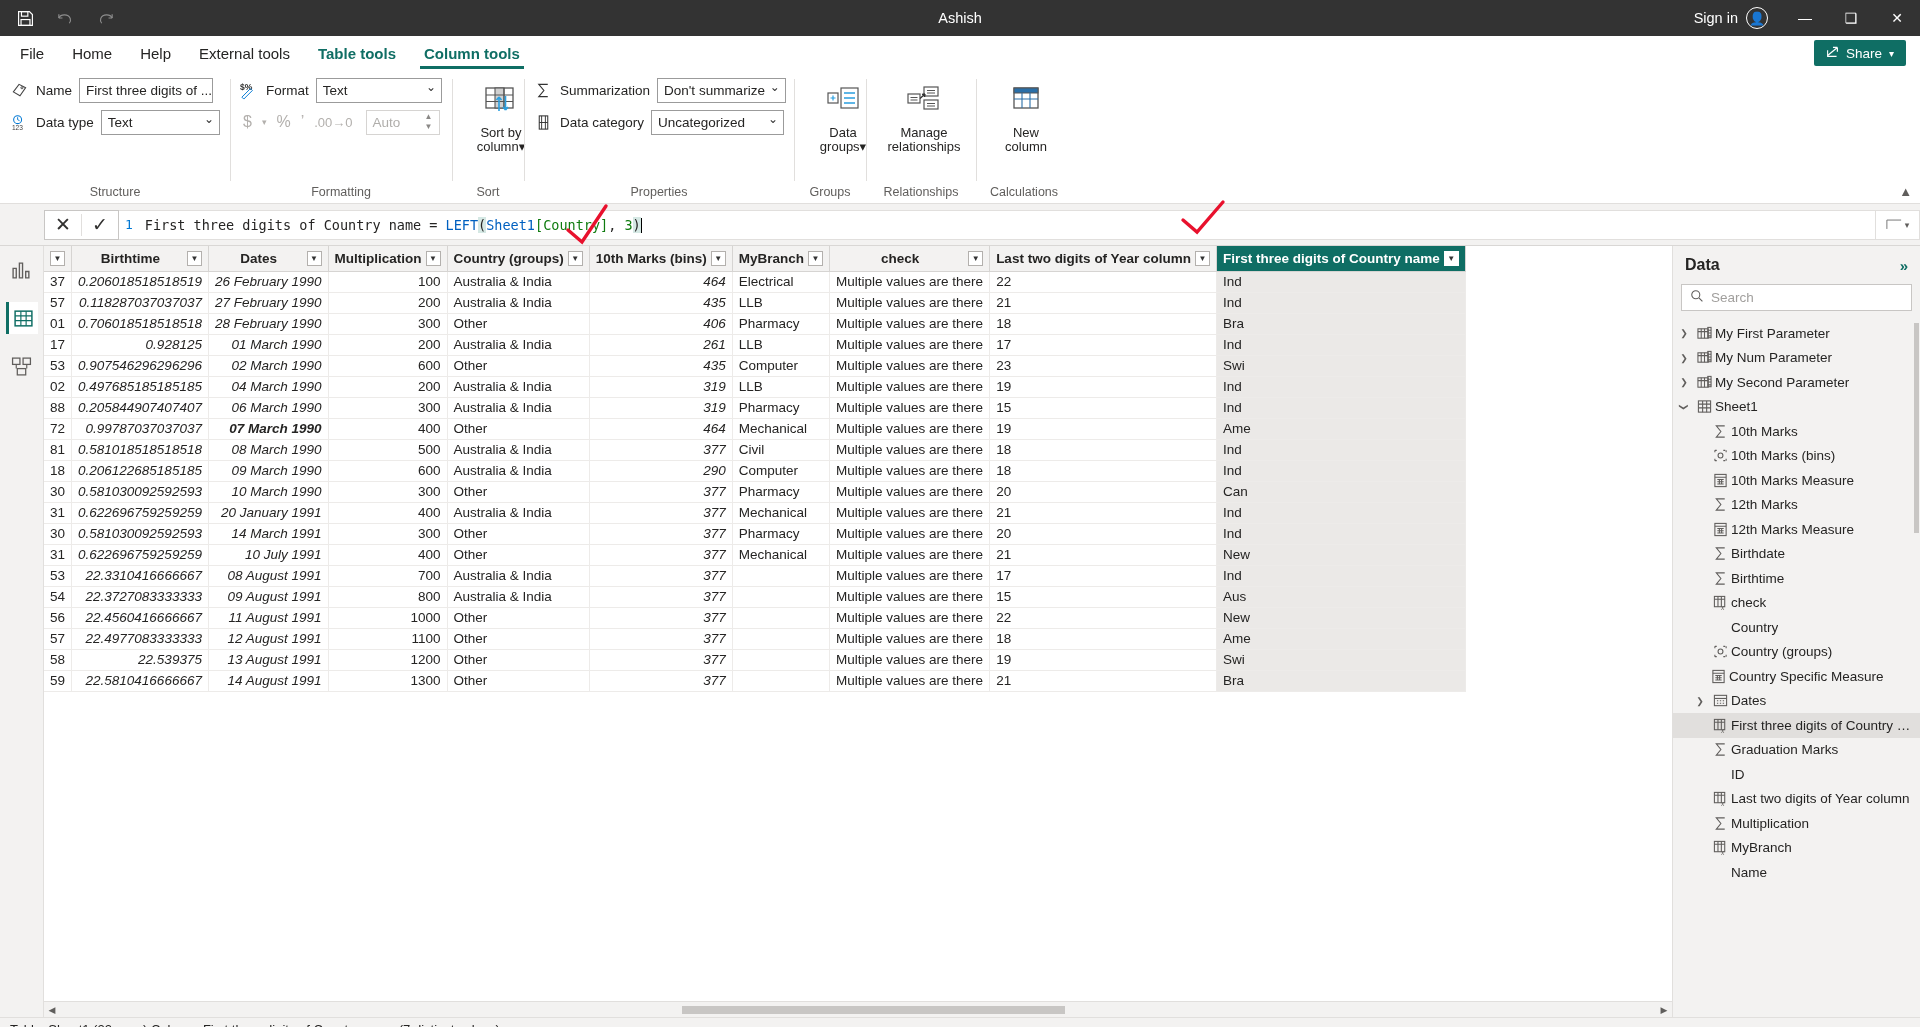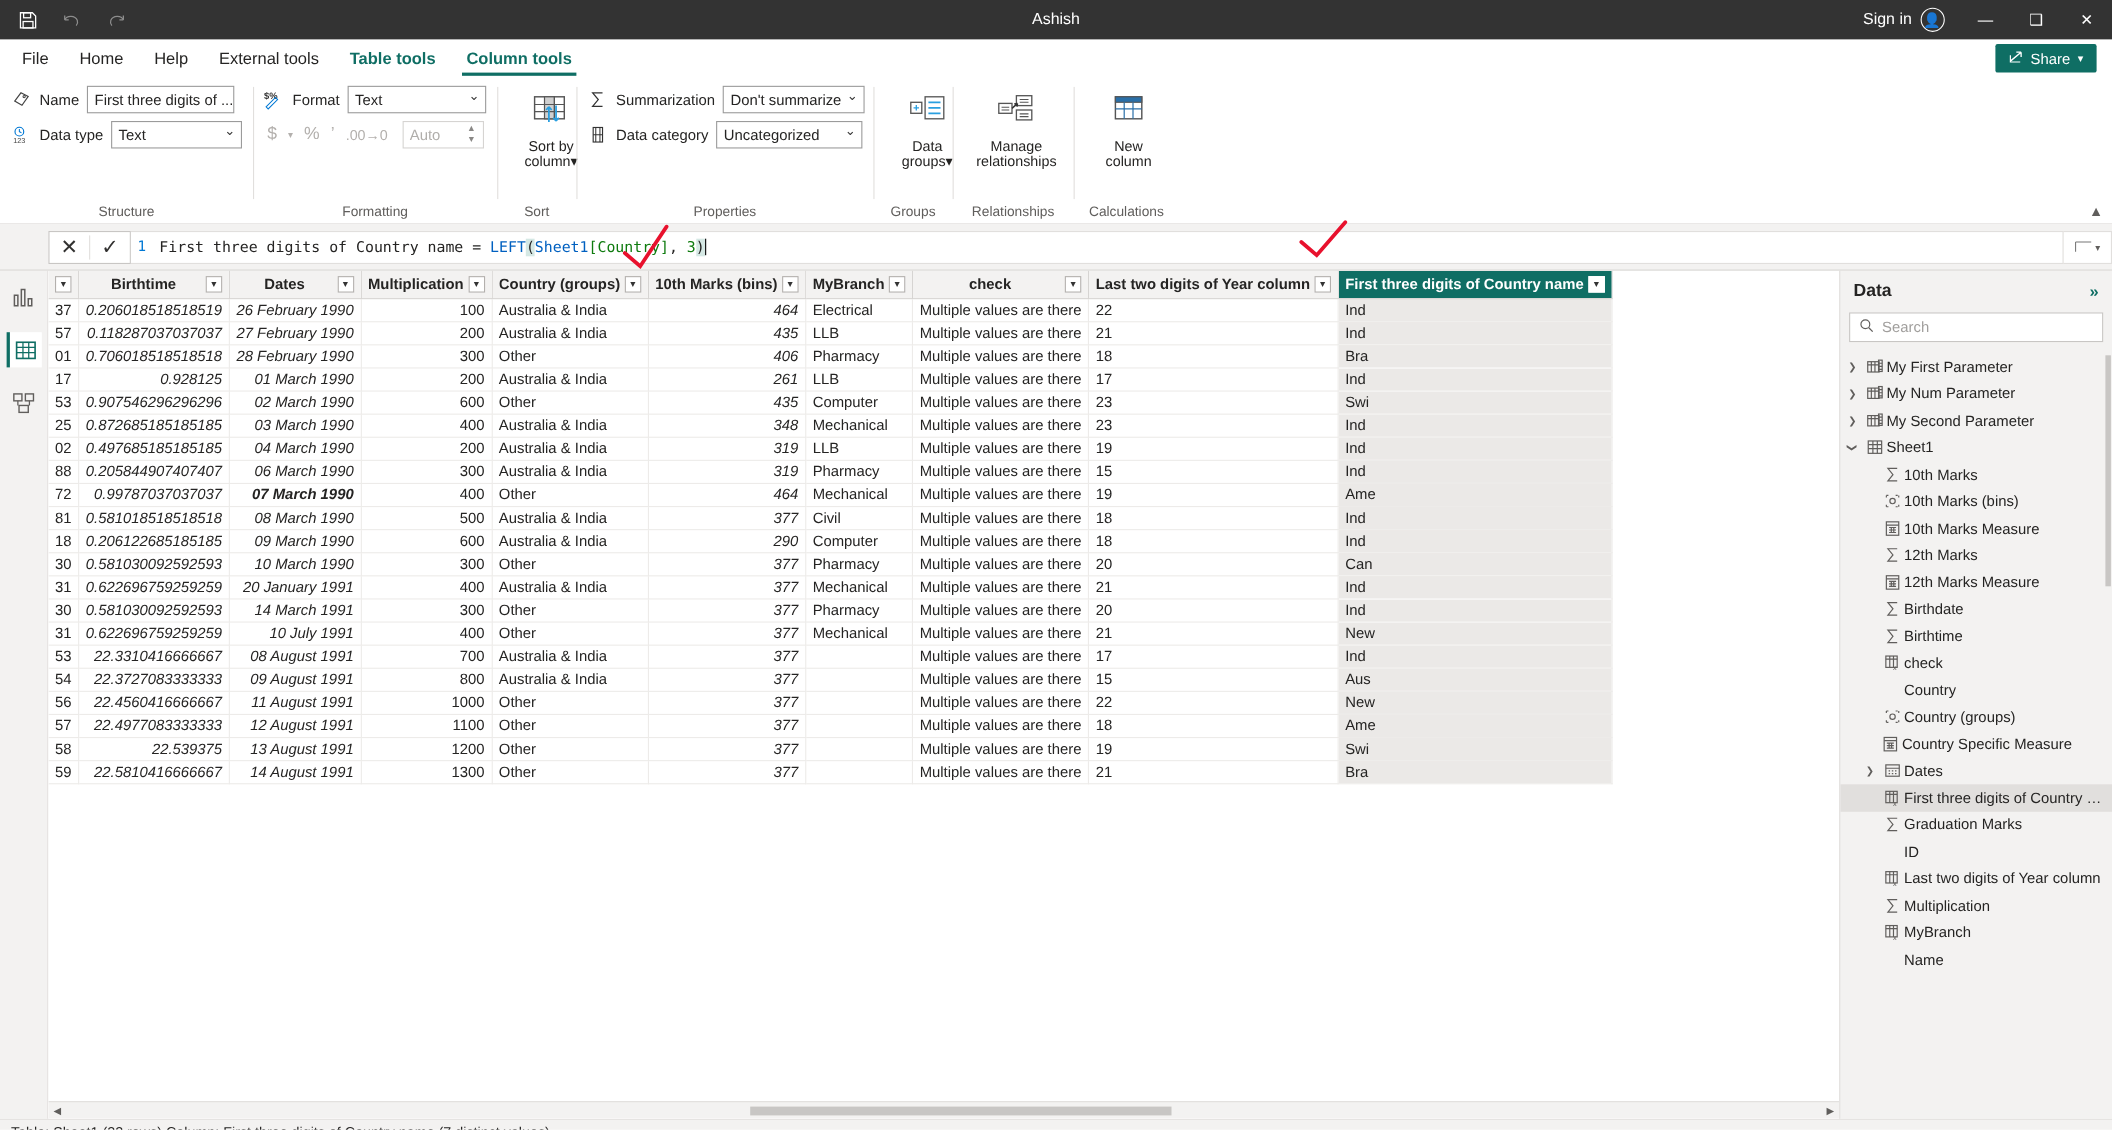--- a/index.html
+++ b/index.html
@@ -617,32 +617,20 @@
               <td class="it r" style="width: 104px;">02 March 1990</td>
               <td class="r" style="width: 115px;">600</td>
               <td style="width: 135px;">Other</td>
               <td class="it r" style="width: 132px;">435</td>
               <td style="width: 90px;">Computer</td>
               <td style="width: 137px;">Multiple values are there</td>
               <td style="width: 205px;">23</td>
               <td class="selcell" style="width: 228px;">Swi</td>
             </tr>
             <tr>
-              <td class="c" style="width: 22px;">25</td>
-              <td class="it r" style="width: 122px;">0.872685185185185</td>
-              <td class="it r" style="width: 104px;">03 March 1990</td>
-              <td class="r" style="width: 115px;">400</td>
-              <td style="width: 135px;">Australia &amp; India</td>
-              <td class="it r" style="width: 132px;">348</td>
-              <td style="width: 90px;">Mechanical</td>
-              <td style="width: 137px;">Multiple values are there</td>
-              <td style="width: 205px;">23</td>
-              <td class="selcell" style="width: 228px;">Ind</td>
-            </tr>
-            <tr>
               <td class="c" style="width: 22px;">02</td>
               <td class="it r" style="width: 122px;">0.497685185185185</td>
               <td class="it r" style="width: 104px;">04 March 1990</td>
               <td class="r" style="width: 115px;">200</td>
               <td style="width: 135px;">Australia &amp; India</td>
               <td class="it r" style="width: 132px;">319</td>
               <td style="width: 90px;">LLB</td>
               <td style="width: 137px;">Multiple values are there</td>
               <td style="width: 205px;">19</td>
               <td class="selcell" style="width: 228px;">Ind</td>

